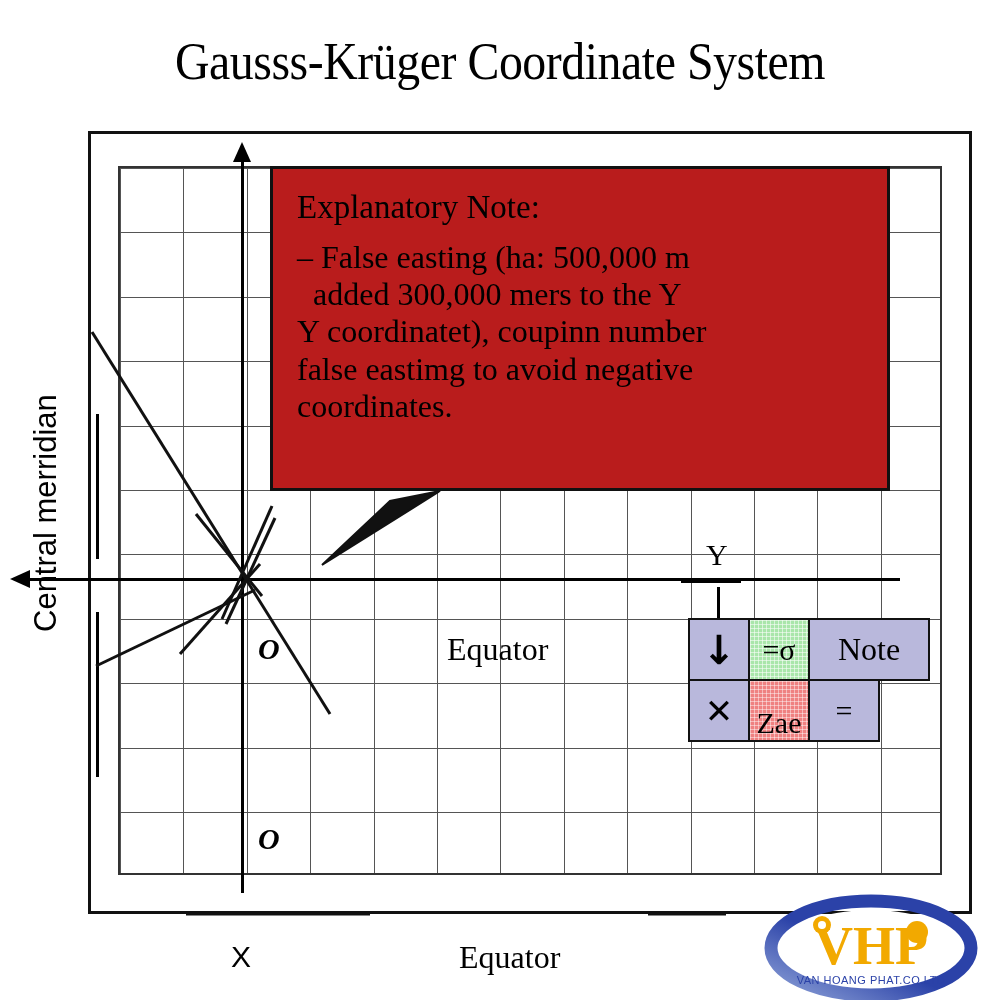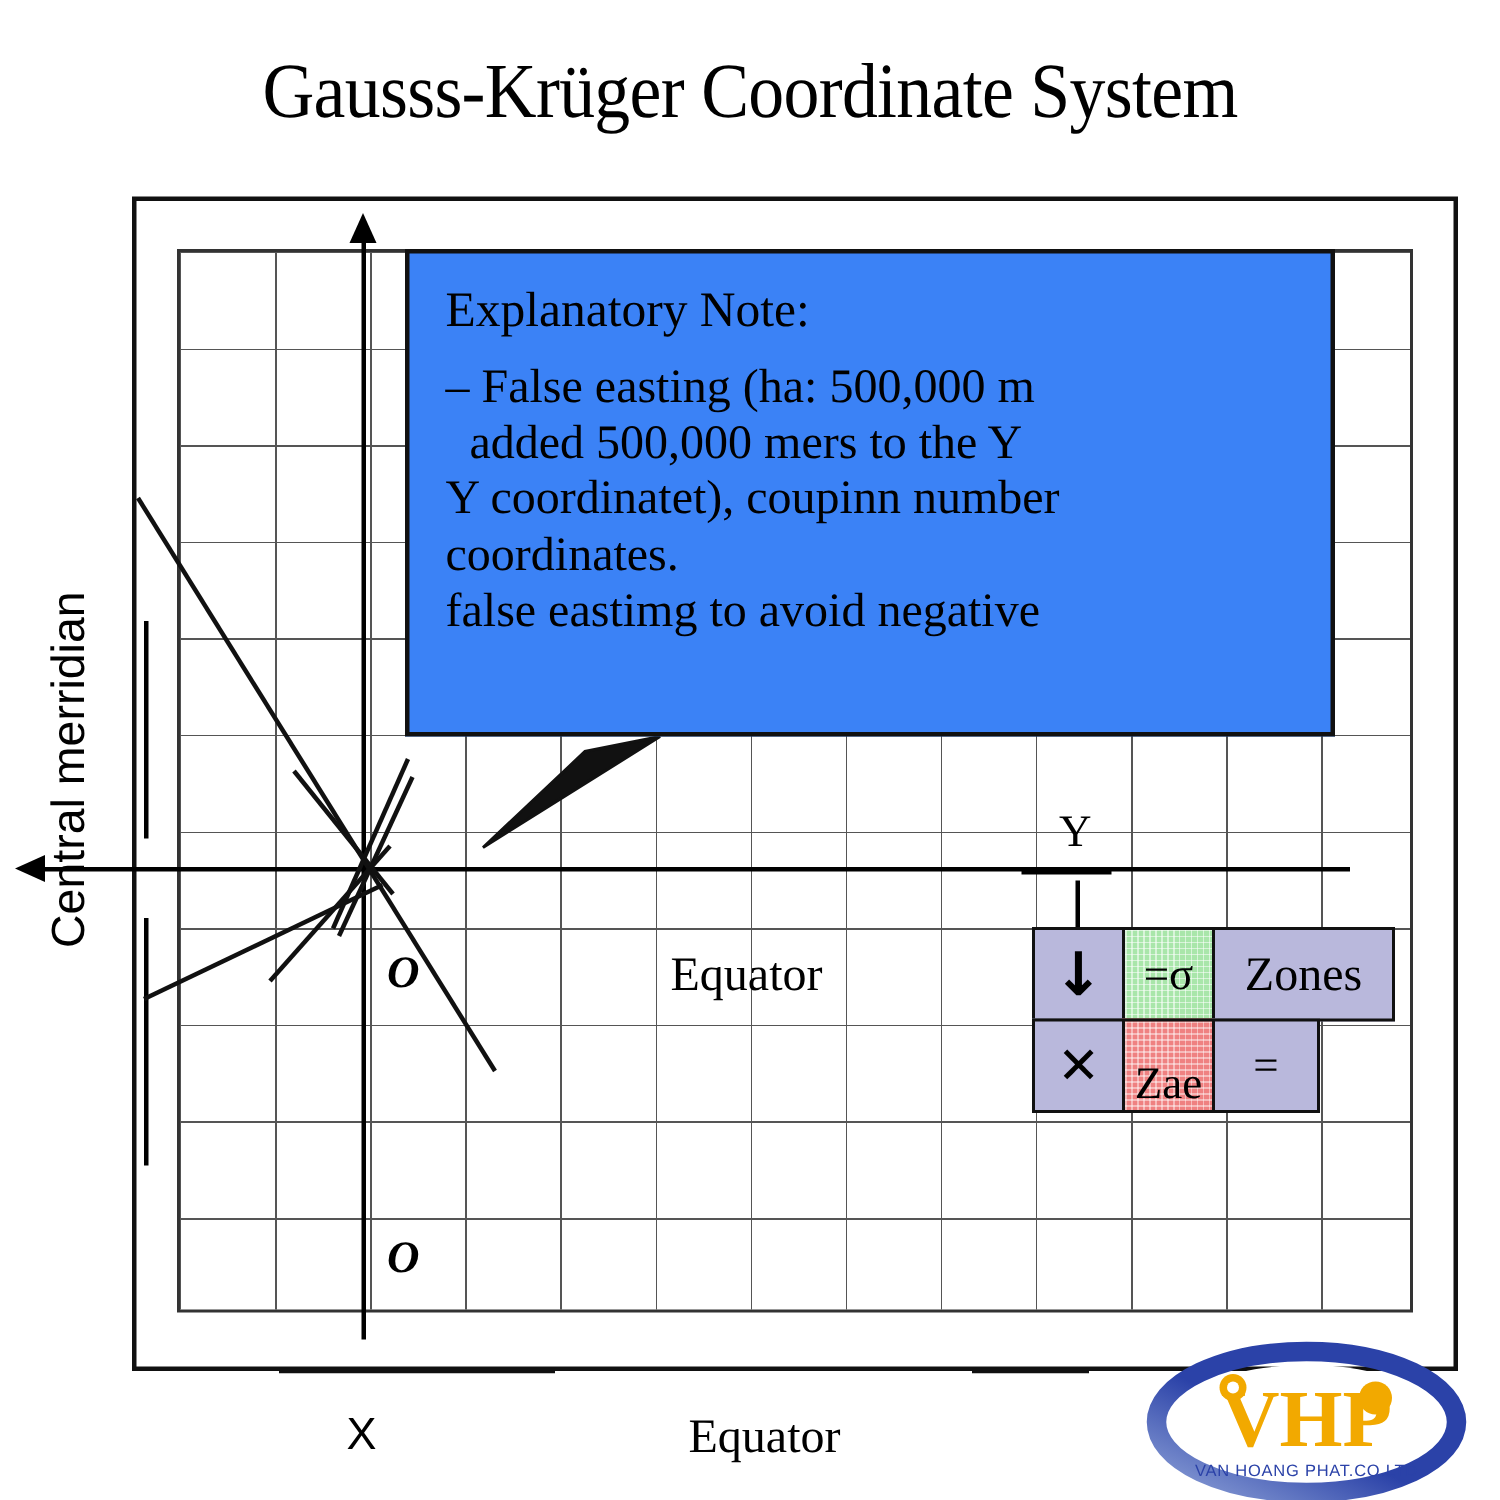--- a/index.html
+++ b/index.html
@@ -69,21 +69,21 @@
   .tickbar{position:absolute;background:#000;width:3px;}
   .tickbar.top{left:96px;top:400px;height:145px;}
   .tickbar.bot{left:96px;top:598px;height:165px;}
 
   svg.overlay{position:absolute;left:0;top:0;width:1000px;height:1000px;pointer-events:none;}
 
   
   .callout{
     position:absolute;left:270px;top:152px;
     width:620px;height:325px;
-    background:#3b82f6;border:3px solid #111;box-sizing:border-box;
+    background:#b91c1c;border:3px solid #111;box-sizing:border-box;
     padding:18px 20px 0 24px;
   }
   .callout .hdr{
     font-size:33px;line-height:1.22;margin-bottom:12px;color:#000;
   }
   .callout .body{
     font-size:32px;line-height:1.16;color:#000;margin-top:12px;
   }
   .callout .body .l{display:block;white-space:nowrap;}
   .callout .body .l.ind{padding-left:16px;}
@@ -177,24 +177,24 @@
     <polygon points="440,477 322,551 390,487" fill="#111" stroke="#111" stroke-width="2"></polygon>
 
     <line x1="186" y1="900" x2="370" y2="900" stroke="#111" stroke-width="3"></line>
     <line x1="648" y1="900" x2="726" y2="900" stroke="#111" stroke-width="3"></line>
   </svg>
 
   <div class="callout">
     <div class="hdr">Explanatory Note:</div>
     <div class="body">
       <span class="l">– False easting (ha: 500,000 m</span>
-      <span class="l ind">added 500,000 mers to the Y</span>
+      <span class="l ind">added 300,000 mers to the Y</span>
       <span class="l">Y coordinatet), coupinn number</span>
+      <span class="l">false eastimg to avoid negative</span>
       <span class="l">coordinates.</span>
-      <span class="l">false eastimg to avoid negative</span>
     </div>
   </div>
 
   <div class="central">Central merridian</div>
 
   <div class="lbl lbl-O" style="left:258px;top:618px;">O</div>
 
   <div class="lbl lbl-O" style="left:258px;top:808px;">O</div>
 
   <div class="lbl lbl-equator" style="left:447px;top:617px;">Equator</div>
@@ -212,21 +212,21 @@
 
   <div class="ctable">
     <div class="crow">
       <div class="cell purple w62">
         <span class="arrowdn">↓</span>
       </div>
       <div class="cell green w62">
         <span>=σ</span>
       </div>
       <div class="cell purple w120">
-        <span class="zones">Zones</span>
+        <span class="zones">Note</span>
       </div>
     </div>
     <div class="crow">
       <div class="cell purple w62">
         <span class="xmark">✕</span>
       </div>
       <div class="cell red w62">
         <span>Zae</span>
       </div>
       <div class="cell purple w72">

